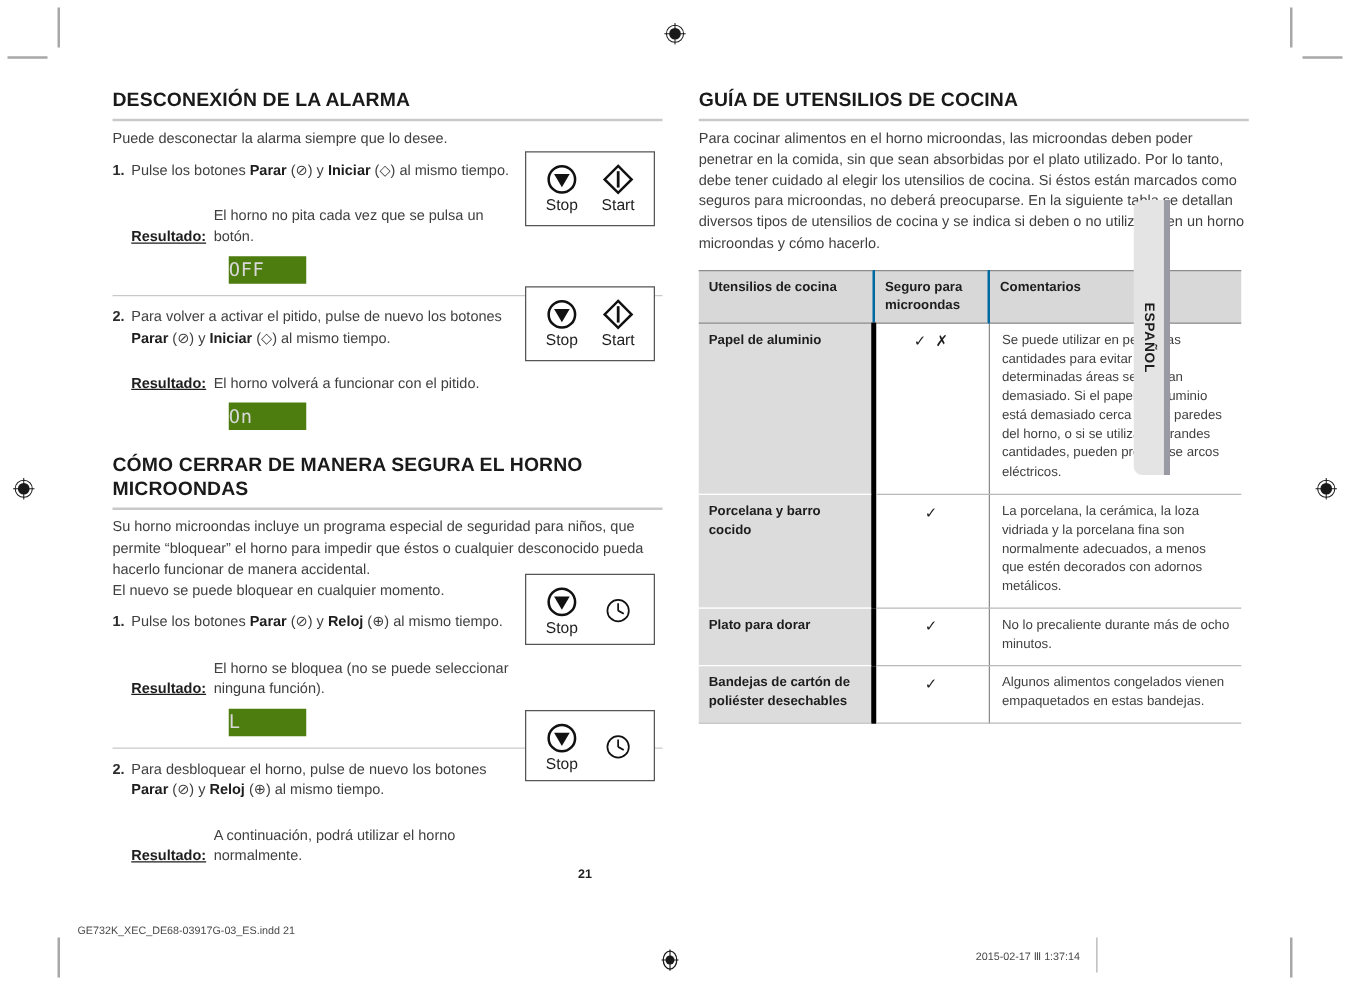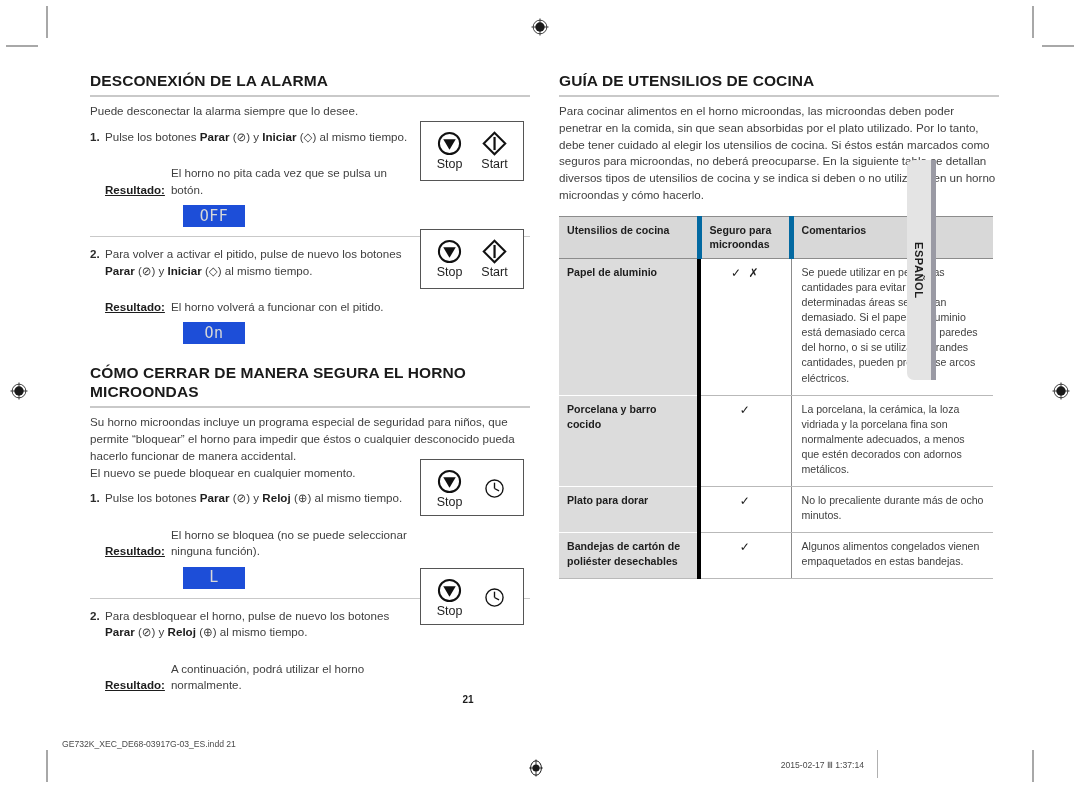--- a/index.html
+++ b/index.html
@@ -99,27 +99,27 @@
   }
 
   .rule {
     border: 0;
     border-top: 1px solid #c9c9c9;
     margin: 9px 0 0 0;
   }
 
   
   .led {
-    background: #1d4ed8;
+    background: #4d7c0f;
     width: 62px;
     height: 22px;
     margin: 7px 0 0 93px;
     display: flex;
     align-items: center;
-    justify-content: center;
+    justify-content: flex-start;
   }
   .led span {
     font-family: "DejaVu Sans Mono", monospace;
     color: #d8d8d8;
     font-size: 15px;
     letter-spacing: 0.5px;
     line-height: 1;
   }
 
   
@@ -162,21 +162,21 @@
     border-left: none;
     border-right: none;
     font-size: 10.6px;
     font-weight: bold;
     color: #1d1d1d;
     text-align: left;
     padding: 6px 8px 7px 8px;
     vertical-align: top;
     line-height: 1.35;
   }
-  table.utensil-table th.divider { border-left: 5px solid #0369a1; }
+  table.utensil-table th.divider { border-left: 2px solid #0369a1; }
   table.utensil-table td {
     font-size: 10.6px;
     color: #3f3f3f;
     vertical-align: top;
     padding: 6px 8px 9px 8px;
     line-height: 1.42;
     border-bottom: 1px solid #b9b9b9;
   }
   table.utensil-table td.c-name {
     background: #dcdcdc;

